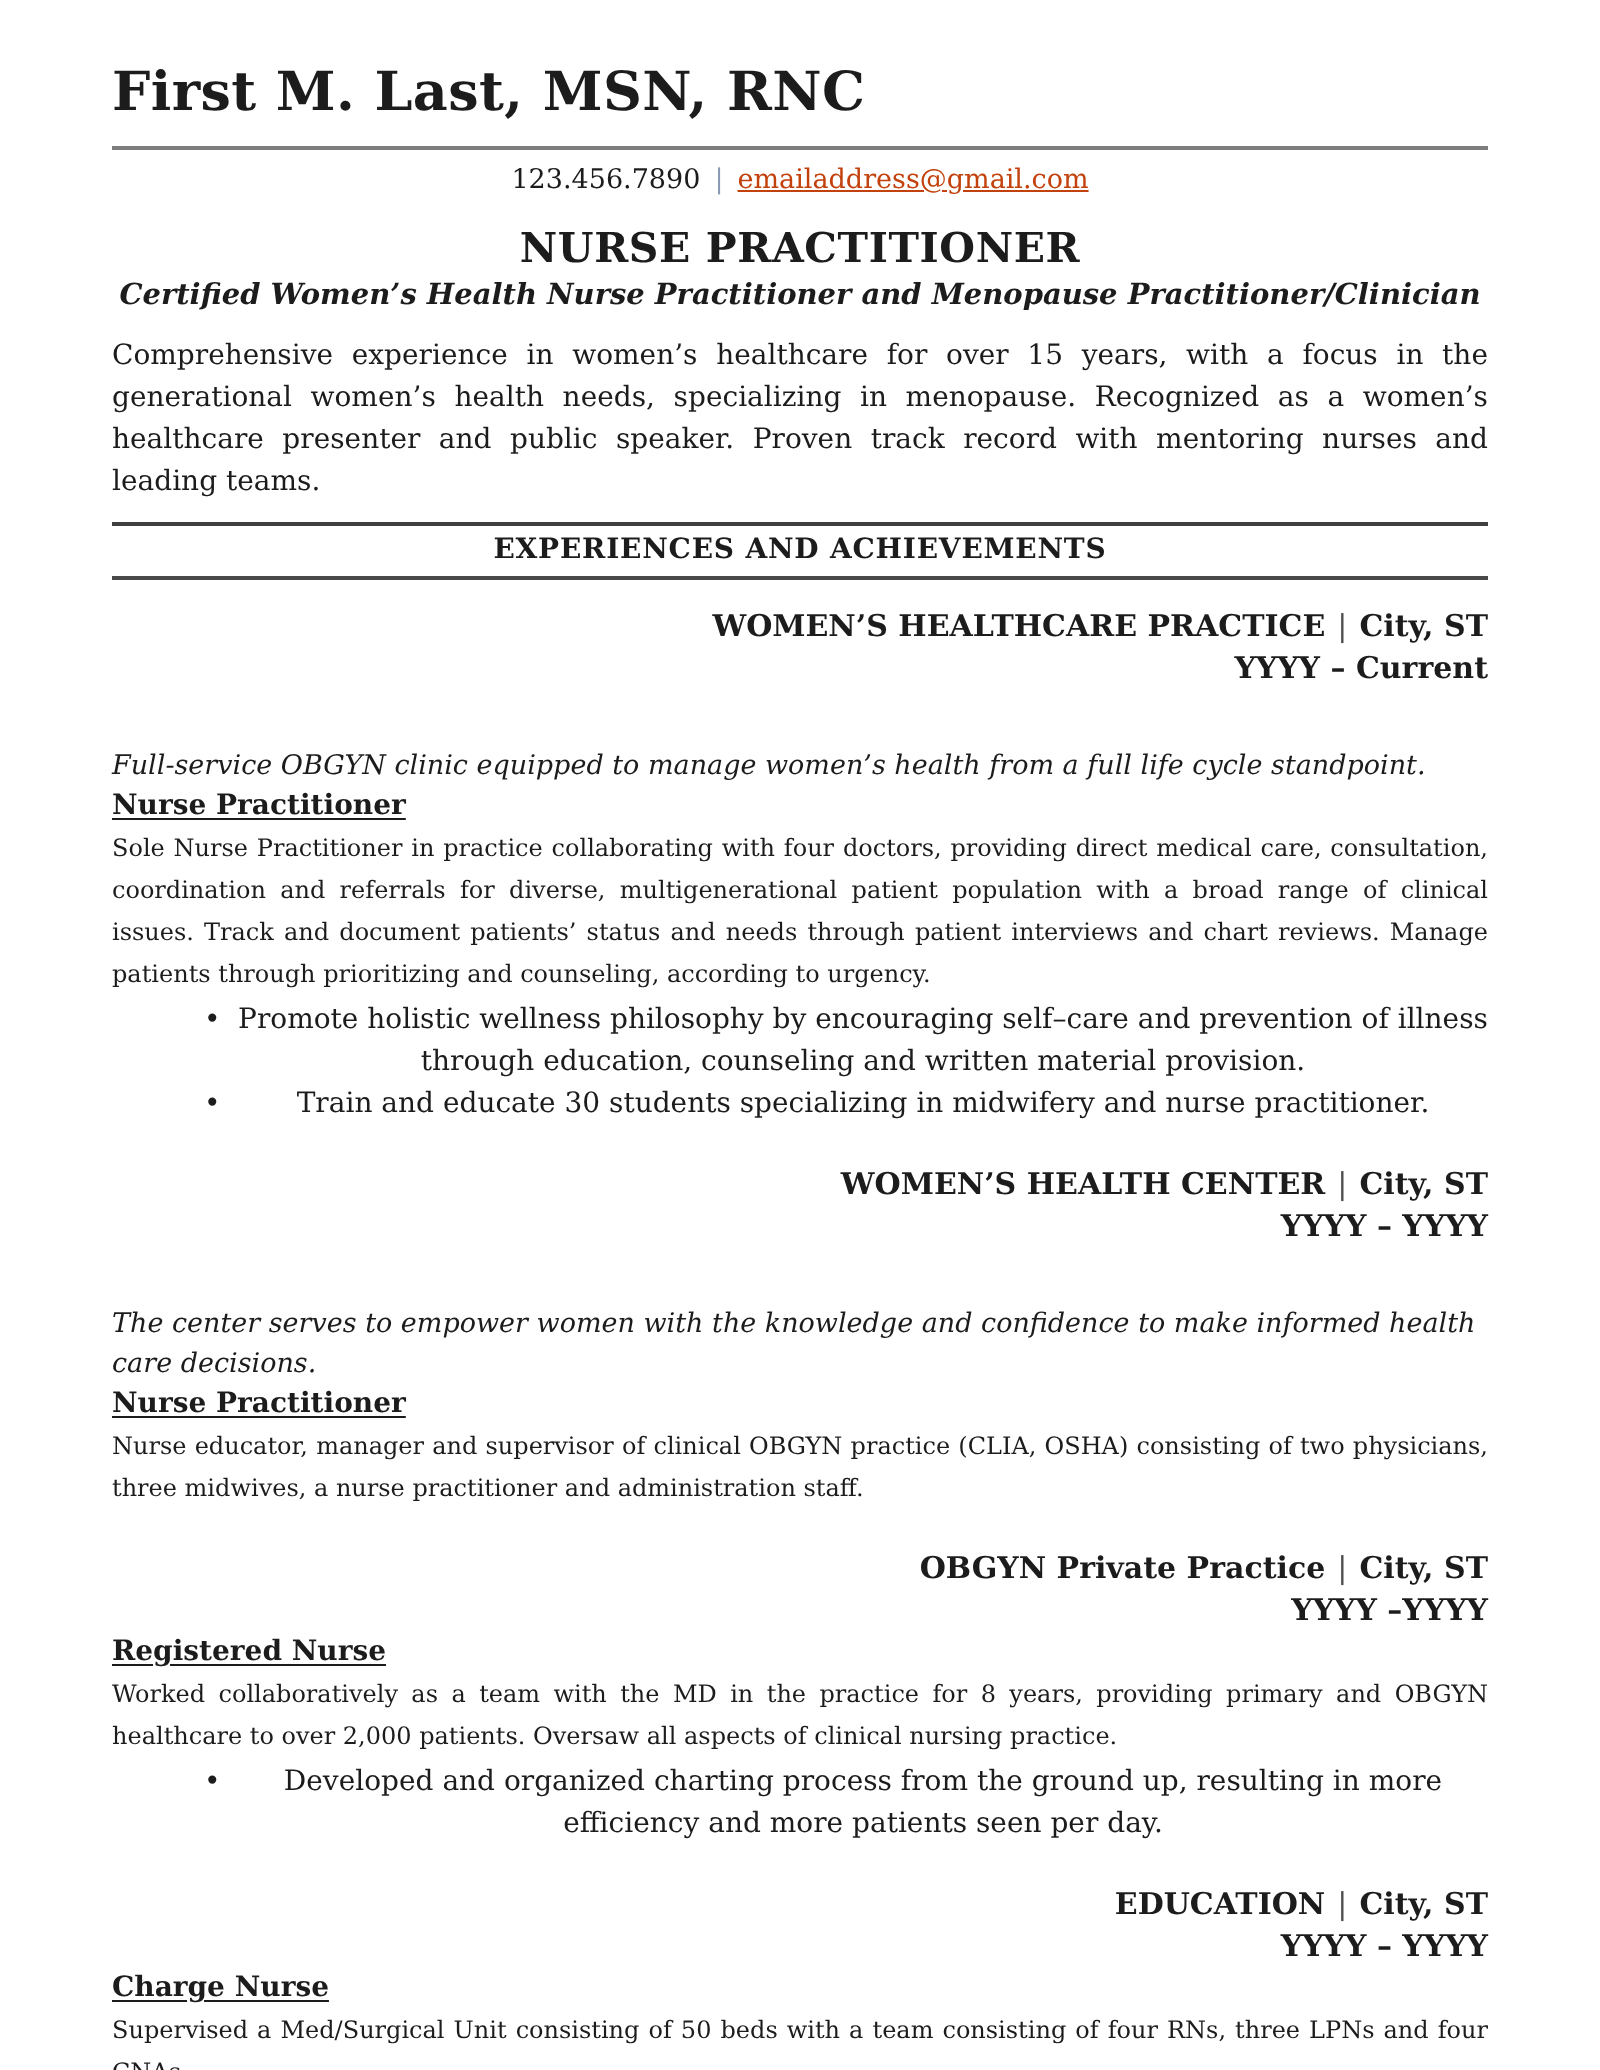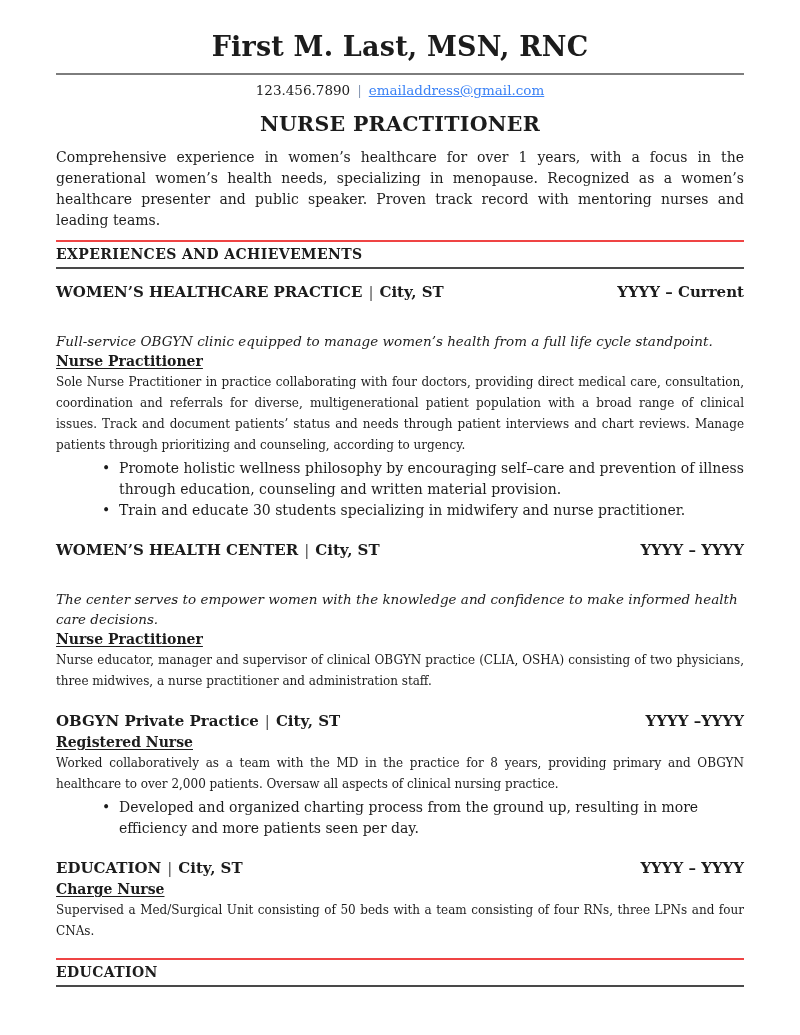--- a/index.html
+++ b/index.html
@@ -8,100 +8,102 @@
     width: 800px; height: 1035px;
     margin: 0 auto;
     padding: 30px 56px 0 56px;
     font-family: "DejaVu Serif", "Liberation Serif", serif;
     color: #1c1c1c;
     overflow: hidden;
   }
 
   
   .name {
-    font-size: 27px; font-weight: bold; text-align: center;
+    font-size: 27px; font-weight: bold; text-align: left;
     line-height: 34px; letter-spacing: 0.2px;
   }
   .name-rule {
     border: none; border-top: 2.5px solid #7d7d7d;
     margin-top: 9px;
   }
   .contact-line {
     margin-top: 7px; font-size: 13.5px; text-align: center; line-height: 17px;
   }
   .contact-sep { color: #8a9ab5; margin: 0 7px; }
-  .email-link { color: #3b82f6; text-decoration: underline; cursor: pointer; }
+  .email-link { color: #c2410c; text-decoration: underline; cursor: pointer; }
   .doc-title {
     margin-top: 14px; font-size: 20.5px; font-weight: bold;
     text-align: center; line-height: 23px; letter-spacing: 0.3px;
   }
   .doc-subtitle {
     margin-top: 2px; font-size: 14.5px; font-weight: bold; font-style: italic;
     text-align: center; line-height: 19px;
   }
 
   
   .summary {
     margin-top: 11px; font-size: 14px; line-height: 21px;
     text-align: justify; hyphens: none;
   }
 
   .section-header {
     margin-top: 9px;
-    border-top: 2px solid #ef4444;
+    border-top: 2px solid #404040;
     border-bottom: 2px solid #494949;
     padding: 4px 0 4px 0;
+    text-align: center;
     font-size: 14px; font-weight: bold; letter-spacing: 0.4px;
     line-height: 17px;
   }
 
   .job { margin-top: 13px; }
   .job + .job { margin-top: 19px; }
   .job-header {
     display: flex; justify-content: space-between; align-items: flex-end;
-    font-size: 15px; font-weight: bold; line-height: 21px;
+    font-size: 15px; font-weight: bold; line-height: 21px; flex-direction: column;
   }
   .pipe { font-weight: normal; color: #4e4e4e; margin: 0 6px; }
   .job-dates { font-weight: bold; white-space: nowrap; }
   .job-tagline {
     font-size: 13.5px; font-style: italic; line-height: 20px; margin-top: 28px;
   }
   .job-tagline:empty { display: none; }
   .job-role {
     font-size: 14px; font-weight: bold; text-decoration: underline;
     text-underline-offset: 2px; line-height: 21px;
   }
   .job-desc {
     font-size: 12px; line-height: 21px; text-align: justify; hyphens: none;
   }
   .bullets { margin: 2px 0 0 0; padding-left: 46px; list-style: none; }
   .bullets li {
     position: relative; padding-left: 17px;
-    font-size: 14px; line-height: 21px; text-align: left;
+    font-size: 14px; line-height: 21px; text-align: center;
   }
   .bullets li::before {
     content: "•"; position: absolute; left: 0; top: 0;
     font-size: 14px; color: #1c1c1c;
   }
 </style>
 </head>
 <body>
 
 <div>
 
   <div class="name">First M. Last, MSN, RNC</div>
   <hr class="name-rule">
 
   <div class="contact-line">
     <span>123.456.7890</span><span class="contact-sep">|</span><a class="email-link">emailaddress@gmail.com</a>
   </div>
 
   <div class="doc-title">NURSE PRACTITIONER</div>
+  <div class="doc-subtitle">Certified Women’s Health Nurse Practitioner and Menopause Practitioner/Clinician</div>
 
-  <p class="summary">Comprehensive experience in women’s healthcare for over 1 years, with a focus in the generational women’s health needs, specializing in menopause. Recognized as a women’s healthcare presenter and public speaker. Proven track record with mentoring nurses and leading teams.</p>
+  <p class="summary">Comprehensive experience in women’s healthcare for over 15 years, with a focus in the generational women’s health needs, specializing in menopause. Recognized as a women’s healthcare presenter and public speaker. Proven track record with mentoring nurses and leading teams.</p>
 
   <div class="section-header">EXPERIENCES AND ACHIEVEMENTS</div>
 
   <div class="job">
     <div class="job-header">
       <span><span>WOMEN’S HEALTHCARE PRACTICE</span><span class="pipe">|</span><span>City, ST</span></span>
       <span class="job-dates">YYYY – Current</span>
     </div>
     <div class="job-tagline">Full-service OBGYN clinic equipped to manage women’s health from a full life cycle standpoint.</div>
     <div class="job-role">Nurse Practitioner</div>

